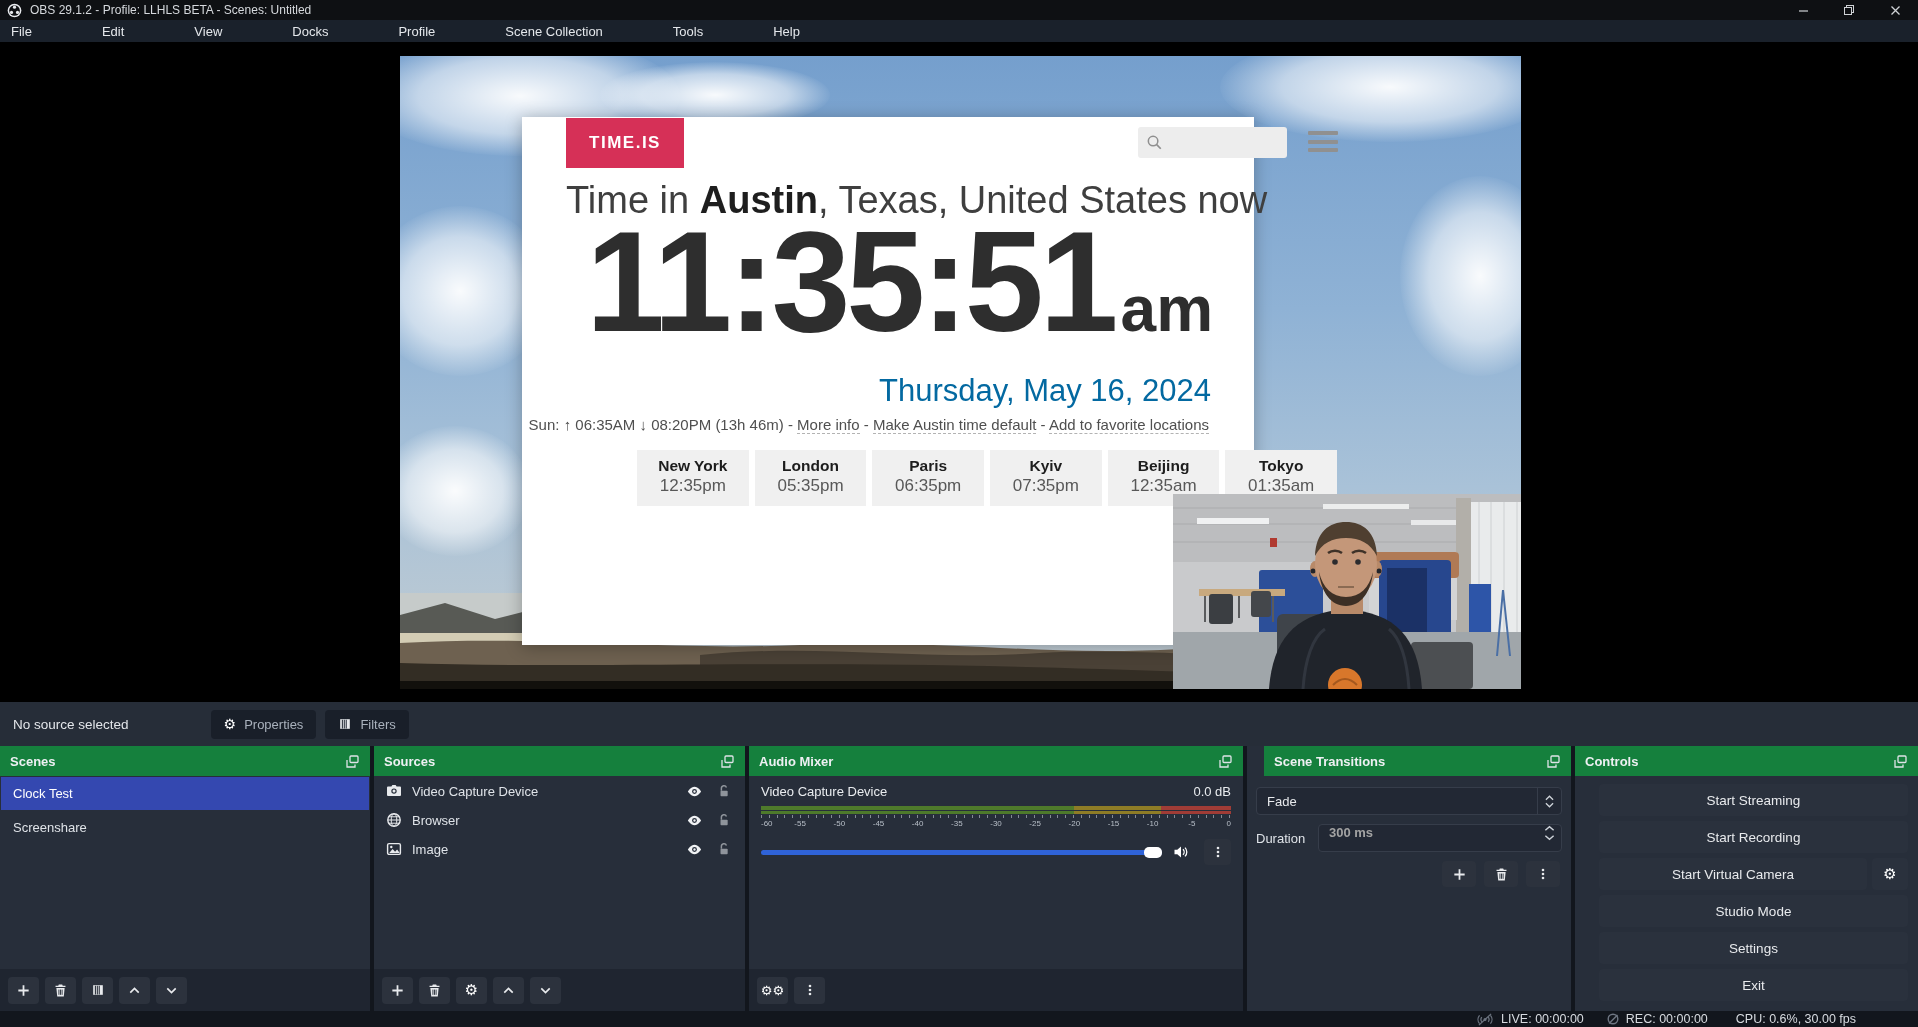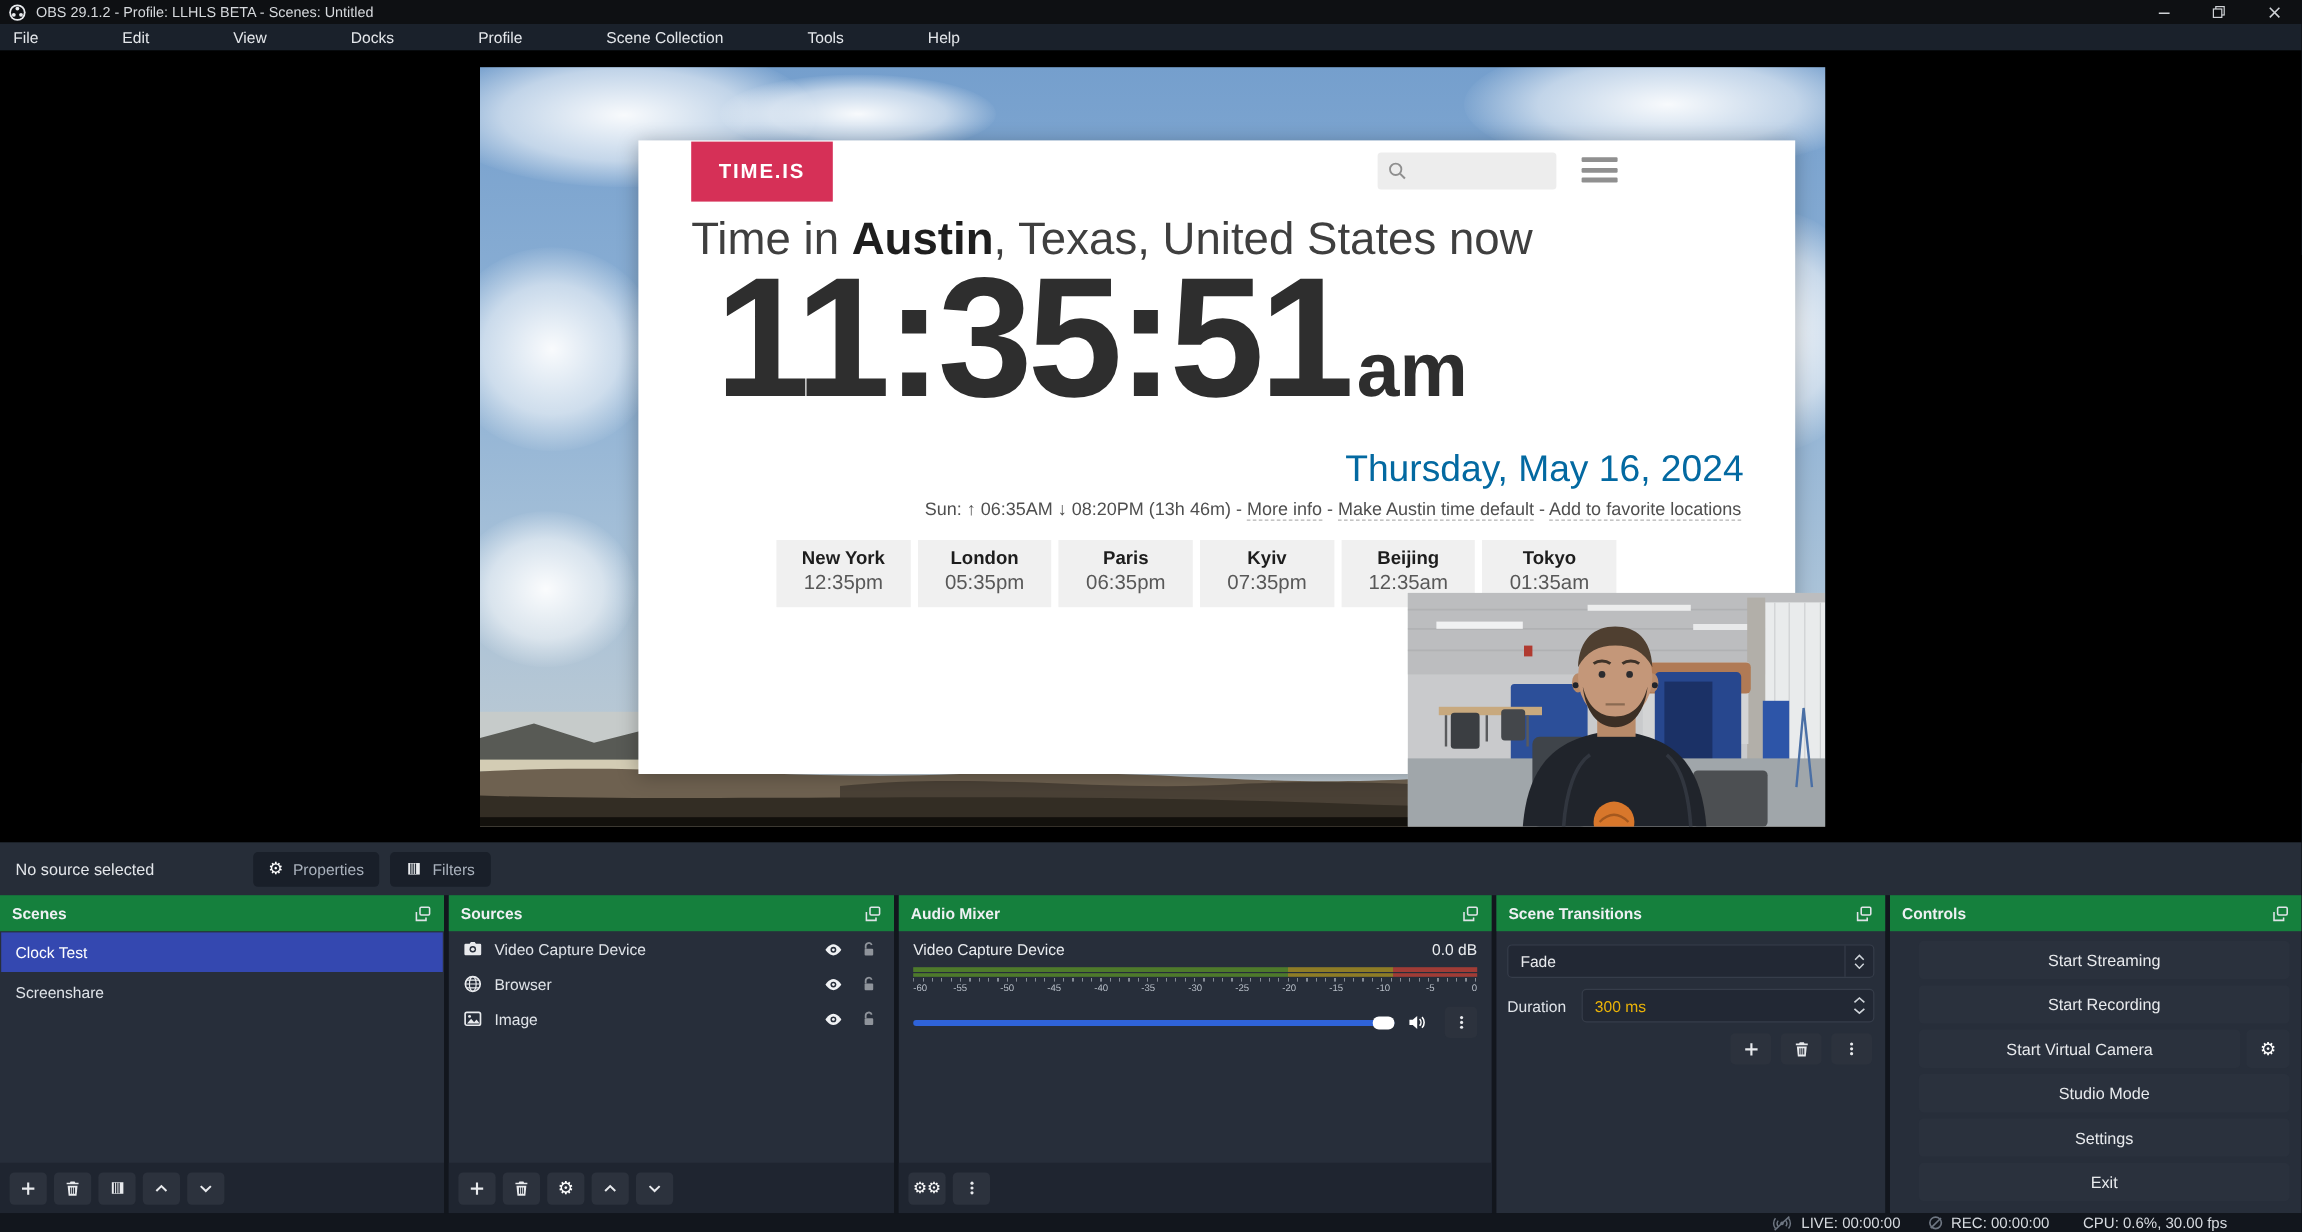--- a/index.html
+++ b/index.html
@@ -21,21 +21,21 @@
 
   
   .canvas { position:absolute; left:0; top:42px; width:1918px; height:660px; background:#000; }
   .video { position:absolute; left:400px; top:14px; width:1121px; height:633px; overflow:hidden;
     background:linear-gradient(180deg,#759fcd 0%,#8fb2d5 40%,#a9c2d8 68%,#c3ccd1 100%); }
   .cloud { position:absolute; border-radius:50%;
     background:radial-gradient(ellipse at center, rgba(255,255,255,.95) 0%, rgba(255,255,255,.55) 45%, rgba(255,255,255,0) 72%); }
   .desert { position:absolute; left:0; bottom:0; width:1121px; height:96px; }
 
   
-  .page { position:absolute; left:132px; top:61px; width:964px; height:528px; background:#fff;
+  .page { position:absolute; left:122px; top:61px; width:732px; height:528px; background:#fff;
     box-shadow:0 2px 16px rgba(0,0,0,.28); color:#3d3d3d; }
   .ti-logo { position:absolute; left:44px; top:1px; width:118px; height:50px; background:#d63057;
     color:#fff; font-weight:bold; font-size:17px; letter-spacing:1.5px; display:flex; align-items:center; justify-content:center; }
   .searchbox { position:absolute; left:616px; top:10px; width:149px; height:31px; background:#ededed; border-radius:3px; }
   .searchbox svg { position:absolute; left:7px; top:6px; }
   .hamburger { position:absolute; left:786px; top:14px; width:30px; }
   .hamburger i { display:block; height:4px; background:#909090; border-radius:1px; margin-bottom:4.5px; }
   .heading { position:absolute; left:44px; top:62px; font-size:38px; color:#3f3f3f; white-space:nowrap; }
   .heading b { color:#1e1e1e; font-weight:bold; }
   .bigclock { position:absolute; left:64px; top:94px; font-weight:bold; color:#2e2e2e;
@@ -106,21 +106,21 @@
   
   .transbody { padding:11px 9px 0 9px; }
   .combo { height:28px; background:#222834; border:1px solid #363d4a; border-radius:4px;
     display:flex; align-items:center; color:#e8eaed; font-size:13px; position:relative; }
   .combo .val { padding-left:10px; }
   .combo .spinner { margin-left:auto; width:24px; align-self:stretch; border-left:1px solid #363d4a;
     display:flex; flex-direction:column; align-items:center; justify-content:center; gap:1px; }
   .durrow { display:flex; align-items:center; margin-top:9px; }
   .durlabel { color:#dfe3e8; font-size:13px; width:62px; }
   .spinbox { flex:1; height:28px; background:#222834; border:1px solid #363d4a; border-radius:4px;
-    display:flex; align-items:center; color:#eab308; font-size:13px; position:relative; }
+    display:flex; color:#a3a3a3; font-size:13px; position:relative;font-weight:bold; }
   .spinbox .val { padding-left:10px; }
   .spinbox .spinner { margin-left:auto; display:flex; flex-direction:column; gap:2px; padding-right:6px; }
   .transbtns { display:flex; justify-content:flex-end; gap:8px; margin-top:9px; padding-right:2px; }
   .transbtns .sqbtn { width:34px; height:26px; }
 
   
   .ctrlbody { padding:8px 10px 0 8px;margin-left:16px; }
   .ctrlbtn { height:32px; background:#2a313d; border-radius:4px; color:#e8eaed; font-size:13.5px;
     display:flex; align-items:center; justify-content:center; margin-bottom:5px; }
   .vcamrow { display:flex; gap:5px; margin-bottom:5px; }
@@ -518,21 +518,21 @@
         <span class="sqbtn">
             <svg width="14" height="14" viewBox="0 0 16 16" fill="#e8eaed">
               <circle cx="8" cy="3.4" r="1.5"></circle>
               <circle cx="8" cy="8" r="1.5"></circle>
               <circle cx="8" cy="12.6" r="1.5"></circle>
             </svg>
           </span>
       </div>
     </div>
 
-    <div class="panel" style="left:1247px; width:324px;">
+    <div class="panel" style="left:1247px; width:324px;padding-left:17px;">
       <div class="phead">
         <span>Scene Transitions</span>
         <span class="popout">
           <svg width="15" height="15" viewBox="0 0 15 15" fill="none" stroke="#dfe3e8" stroke-width="1.3">
               <rect x="5" y="2" width="8" height="6.5" rx="1"></rect>
               <path d="M2 6v7h8v-2.5"></path>
             </svg>
         </span>
       </div>
       <div class="pbody transbody">

